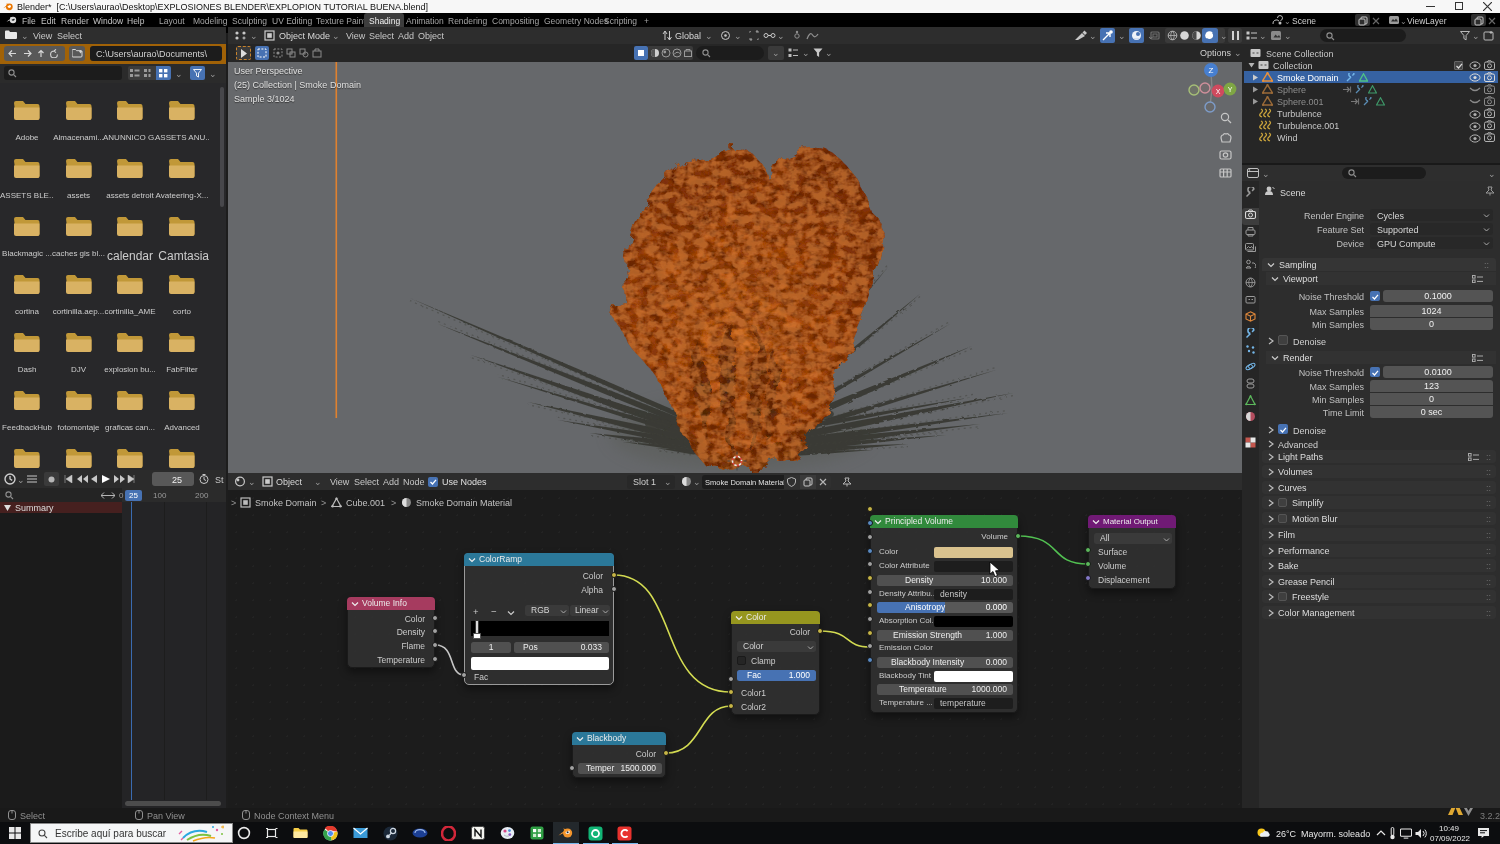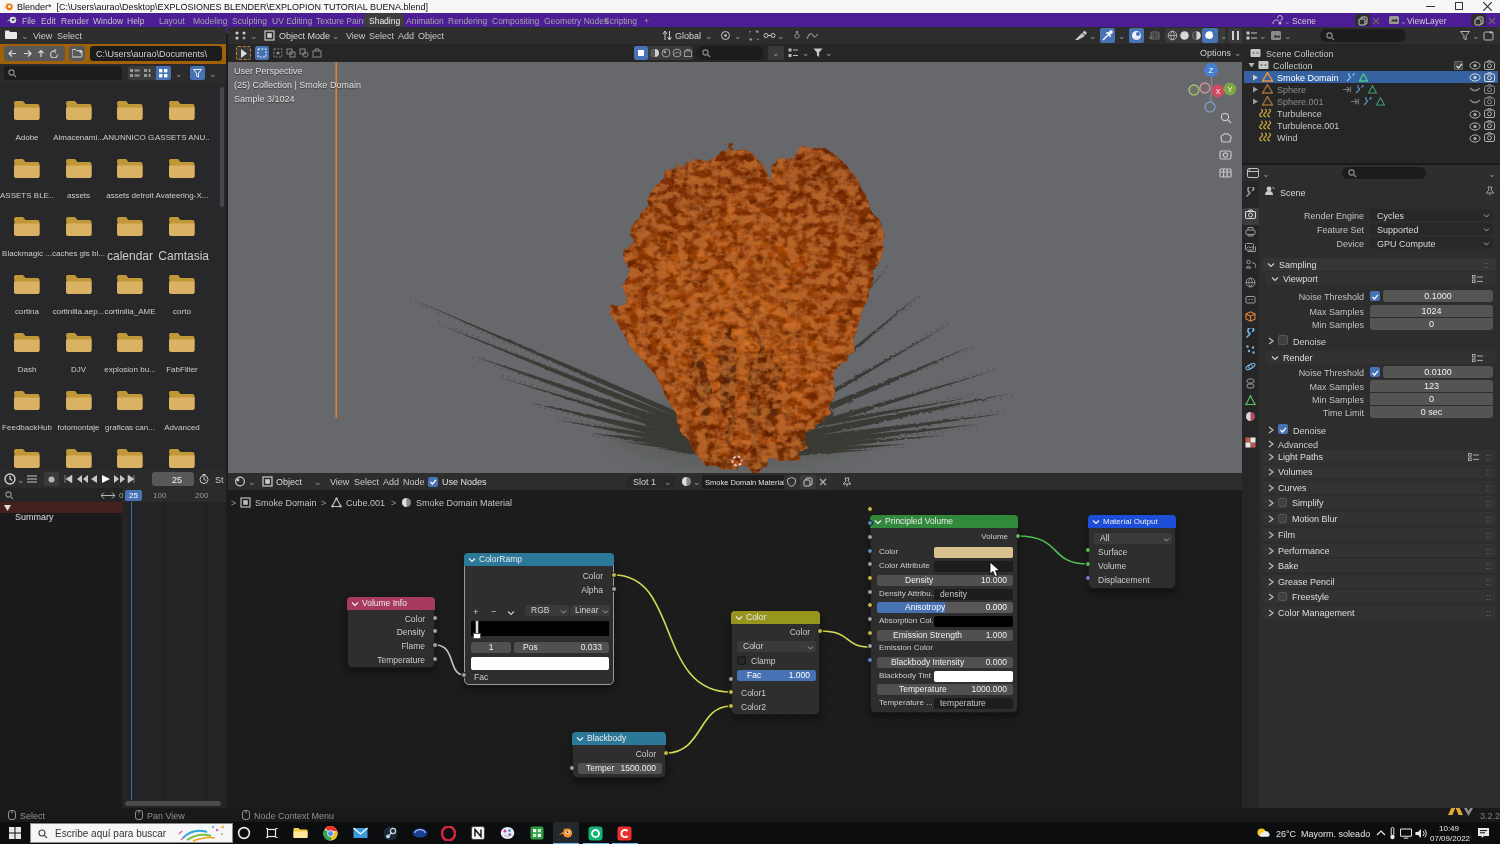--- a/index.html
+++ b/index.html
@@ -25,21 +25,21 @@
   <path d="M0.2 7.2 Q2.5 4.6 5 4.2 L3.2 2.6 L8 3.4 Z" fill="#ea7600"></path>
  </svg>
  <div class="a txt" style="left:17px;top:2px;color:#111;font-size:9px">Blender*&nbsp; [C:\Users\aurao\Desktop\EXPLOSIONES BLENDER\EXPLOPION TUTORIAL BUENA.blend]</div>
  <div class="a" style="left:1426px;top:6px;width:9px;height:1px;background:#333"></div>
  <div class="a" style="left:1455px;top:2px;width:8px;height:8px;border:1px solid #333"></div>
  <svg class="a" style="left:1483px;top:2px" width="9" height="9">
         <path d="M0 0 L9 9 M9 0 L0 9" stroke="#333" stroke-width="1.2"></path>
       </svg>
 </div>
 
-<div class="a" style="left:0;top:13px;width:1500px;height:20px;background:#4c1d95;color:#c3c3c3;font-size:8.5px">
+<div class="a" style="left:0;top:13px;width:1500px;height:20px;background:#000000;color:#c3c3c3;font-size:8.5px">
  <svg class="a" style="left:6px;top:2px" width="12" height="10" viewBox="0 0 12 10">
   <circle cx="7" cy="5" r="3.2" fill="#dedede"></circle>
         <circle cx="7" cy="4.3" r="1.5" fill="#24292e"></circle>
   <path d="M0.5 6.8 Q3 4.2 5.5 3.8 L3.8 2.2 L9 3.2 Z" fill="#dedede"></path>
  </svg>
  <div class="a txt" style="left:22px;top:3px">File</div>
  <div class="a txt" style="left:41px;top:3px">Edit</div>
  <div class="a txt" style="left:61px;top:3px">Render</div>
  <div class="a txt" style="left:93px;top:3px">Window</div>
  <div class="a txt" style="left:127px;top:3px">Help</div>
@@ -311,21 +311,21 @@
   <div class="a txt" style="left:-3px;top:3px;color:#9a9a9a;font-size:8px">0</div>
   <div class="a" style="left:3px;top:1.5px;width:17px;height:11px;background:#4772b3;border-radius:2px;text-align:center;color:#fff;line-height:11px;font-size:8px">25</div>
   <div class="a txt" style="left:31px;top:3px;color:#9a9a9a;font-size:8px">100</div>
   <div class="a txt" style="left:73px;top:3px;color:#9a9a9a;font-size:8px">200</div>
  </div>
 
  <div class="a" style="left:0;top:32px;width:122px;height:11px;background:#46201f">
   <svg class="a" style="left:4px;top:3px" width="7" height="6">
           <path d="M0 0 h7 L3.5 6 Z" fill="#ddd"></path>
         </svg>
-  <div class="a txt" style="left:15px;top:10px;color:#ddd">Summary</div>
+  <div class="a txt" style="left:15px;top:1px;color:#ddd">Summary</div>
  </div>
 
  <div class="a" style="left:122px;top:32px;width:104px;height:298px;background:#242426"></div>
  <div class="a" style="left:122px;top:43px;width:104px;height:287px;background:#242426"></div>
  <div class="a" style="left:164px;top:32px;width:1px;height:298px;background:#1d1d1d"></div>
  <div class="a" style="left:206px;top:32px;width:1px;height:298px;background:#1d1d1d"></div>
  <div class="a" style="left:131px;top:32px;width:1px;height:298px;background:#3a6bb0"></div>
 
  <div class="a" style="left:122px;top:330px;width:104px;height:8px;background:#242426"></div>
  <div class="a" style="left:125px;top:331px;width:96px;height:5px;background:#4c4c4c;border-radius:3px"></div>
@@ -1037,21 +1037,21 @@
 <div class="sock" style="left:639px;top:88px;background:#a1a1a1"></div>
 <div class="sock" style="left:639px;top:102px;background:#c7b546"></div>
 <div class="sock" style="left:639px;top:116px;background:#a1a1a1"></div>
 <div class="sock" style="left:639px;top:129px;background:#c7b546"></div>
 <div class="sock" style="left:639px;top:143px;background:#a1a1a1"></div>
 <div class="sock" style="left:639px;top:157px;background:#c7b546"></div>
 <div class="sock" style="left:639px;top:170px;background:#a1a1a1"></div>
 <div class="sock" style="left:639px;top:184px;background:#598ac3"></div>
 
 <div class="node" style="left:860px;top:42px;width:88px;height:74px">
- <div class="nhead" style="background:#1d4ed8;font-size:8px"><svg style="position:absolute;left:4px;top:4px" width="8" height="6">
+ <div class="nhead" style="background:#701a75;font-size:8px"><svg style="position:absolute;left:4px;top:4px" width="8" height="6">
             <path d="M1 1.5 L4 4.5 L7 1.5" stroke="#eee" fill="none" stroke-width="1.2"></path>
           </svg>Material Output</div>
  <div class="drop" style="left:5px;top:17px;width:78px;padding-left:6px">All</div>
  <svg class="a" style="left:74px;top:21px" width="7" height="6">
           <path d="M1 1.5 L3.5 4 L6 1.5" stroke="#aaa" fill="none" stroke-width="1"></path>
         </svg>
  <div class="nt" style="left:9px;top:31px">Surface</div>
  <div class="nt" style="left:9px;top:45px">Volume</div>
  <div class="nt" style="left:9px;top:59px">Displacement</div>
 </div>

